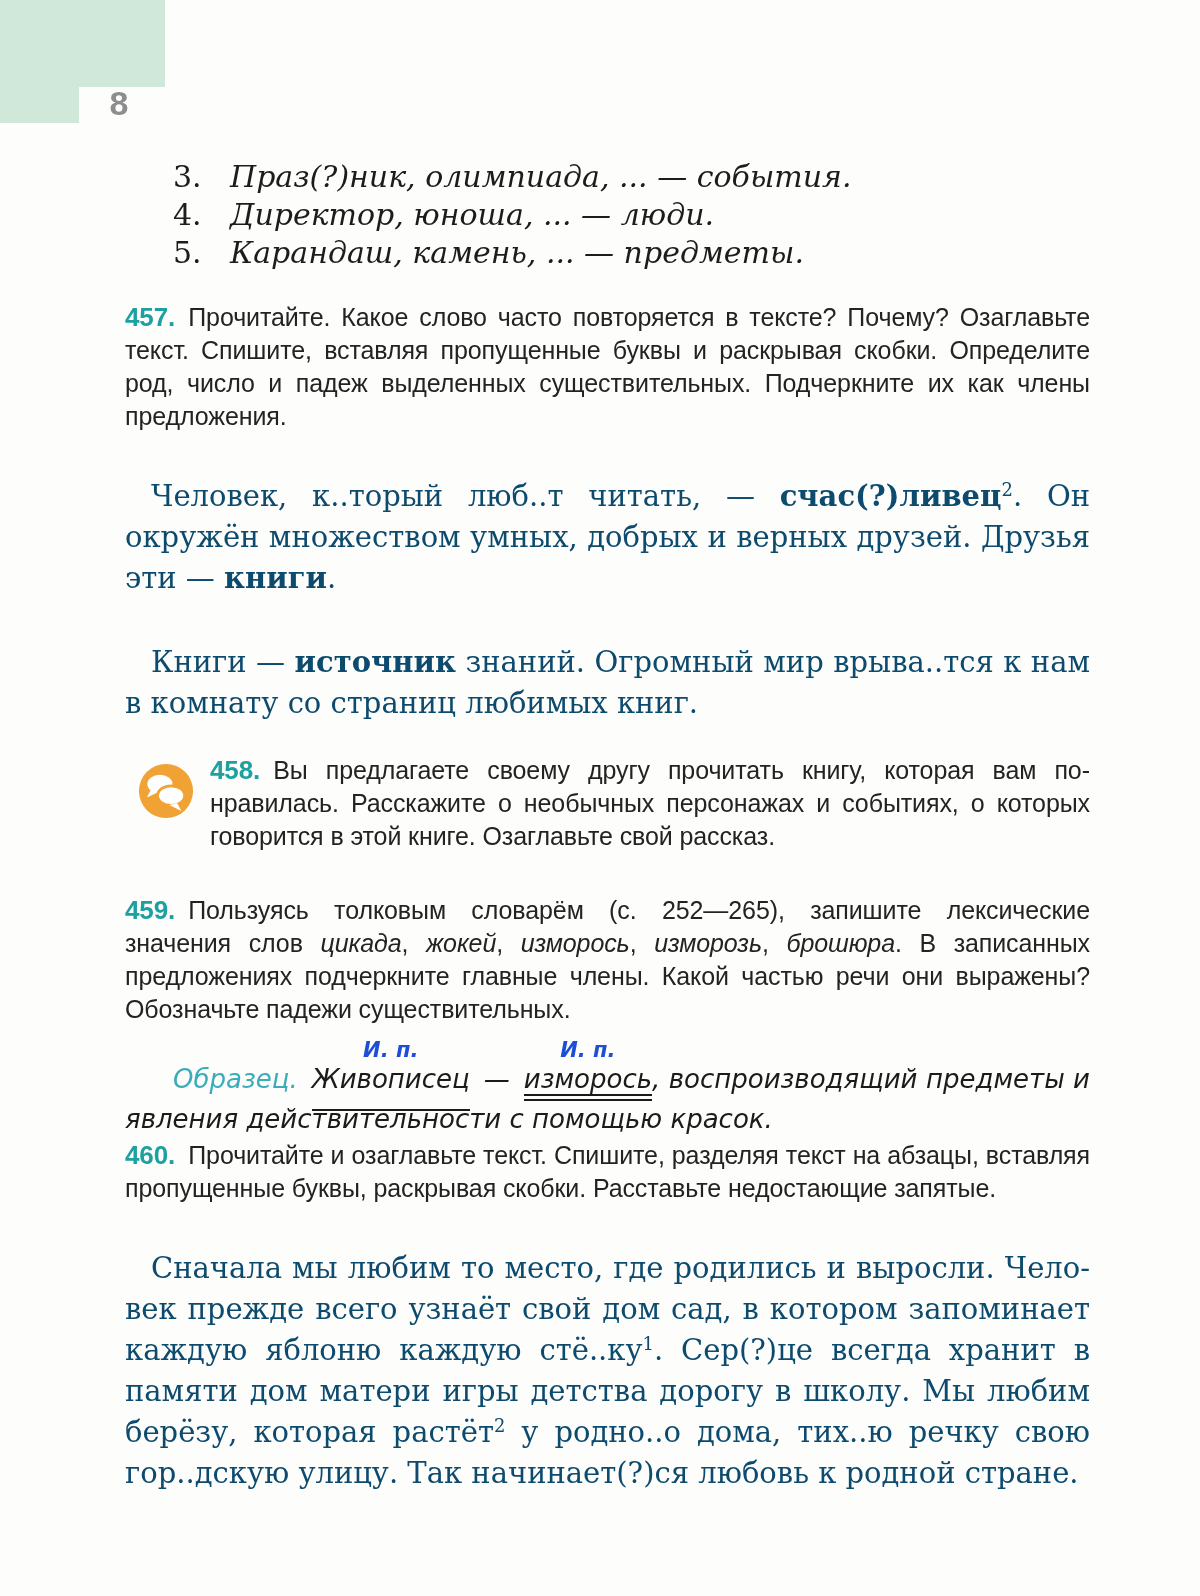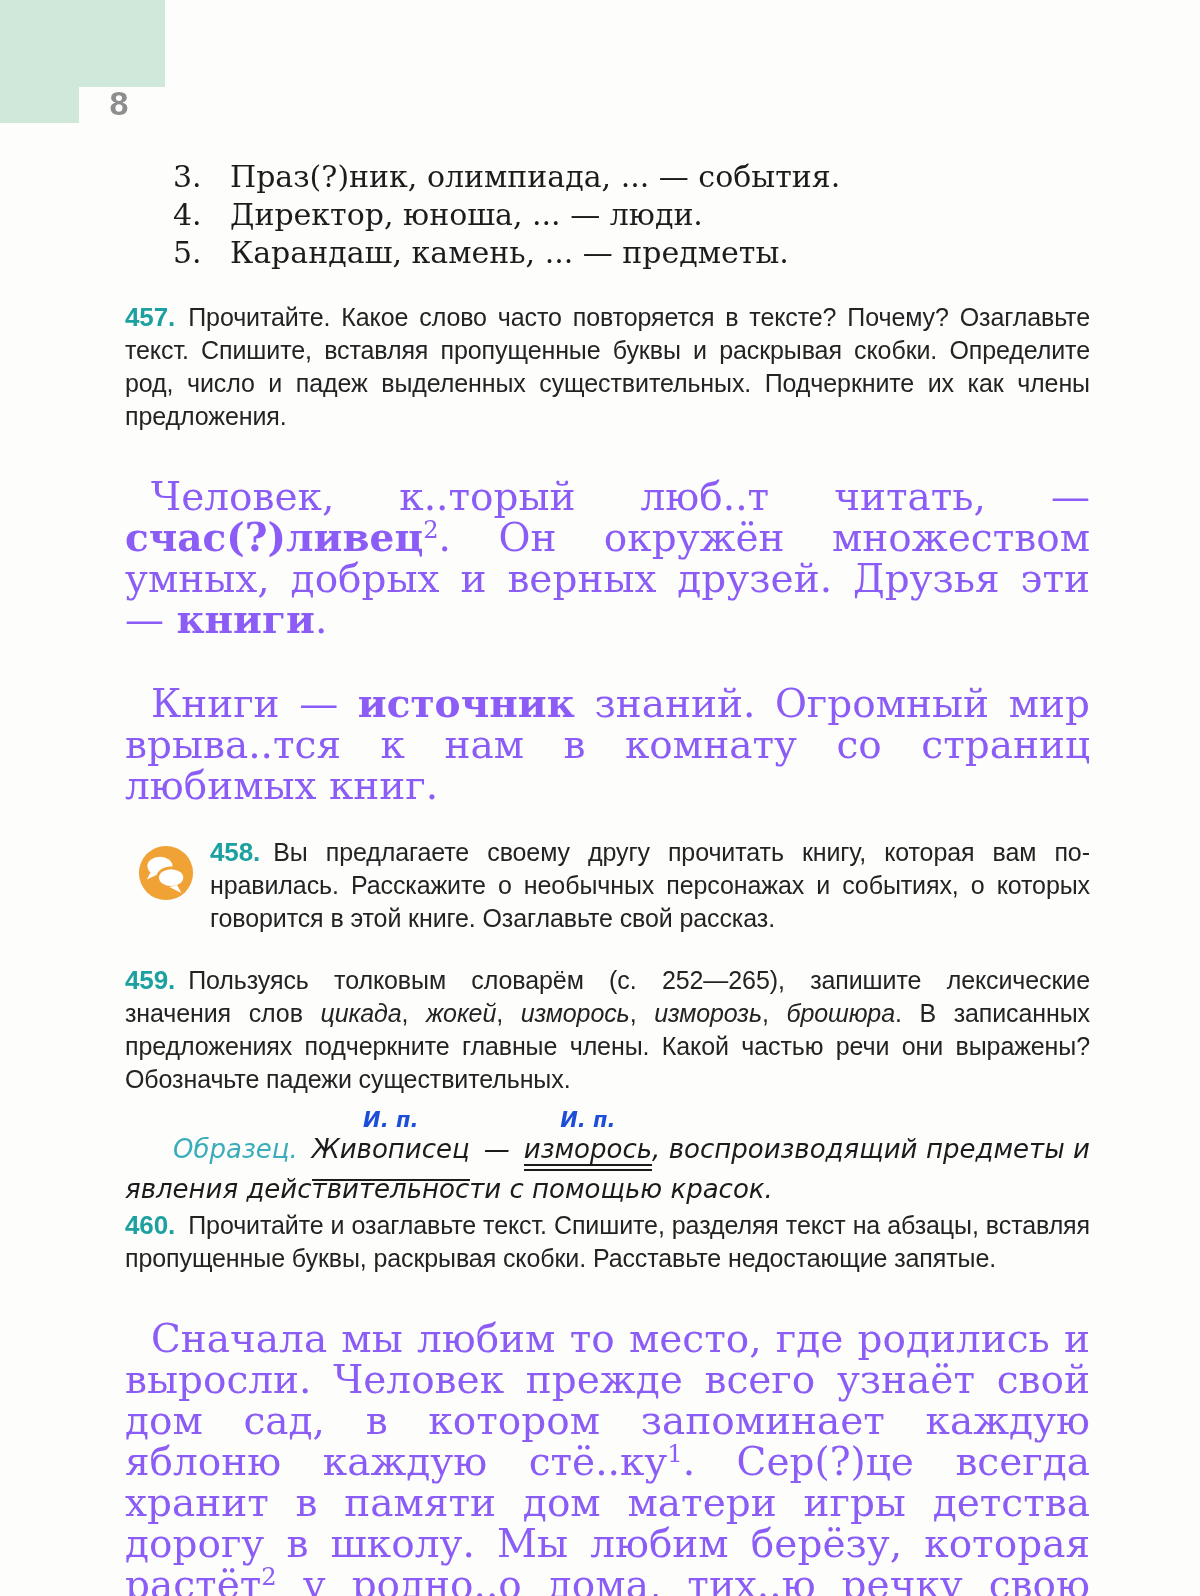--- a/index.html
+++ b/index.html
@@ -21,40 +21,40 @@
     font-weight: 700; font-size: 34px; color: var(--page-gray, #8d8d8d);
     text-align: center;
   }
 
   .content { padding: 158px 110px 0 125px; }
 
   
   .word-list { padding-left: 48px; font-family: "DejaVu Serif", serif; font-size: 30px; line-height: 38px; }
   .wrow { display: flex; }
   .wnum { flex: none; width: 57px; }
-  .wtext { flex: 1; }
+  .wtext { flex: 1; font-style: italic; }
 
   
   .instr {
     font-size: 25px; line-height: 33px; letter-spacing: -0.1px;
     text-align: justify; color: #232323;
   }
   .exnum { color: var(--accent-teal, #1da1a0); font-weight: 700; font-size: 26px; padding-right: 13px; }
 
   .m457 { margin-top: 29px; }
   .ex458 { position: relative; padding-left: 85px; margin-top: 30px; min-height: 100px; }
   .talk-icon { position: absolute; left: 13px; top: 9px; width: 56px; height: 56px; }
-  .ex459 { margin-top: 28px; }
+  .ex459 { margin-top: 40px; }
   .ex460 { }
 
   
   .bodytext { margin-top: 6px; font-family: "DejaVu Serif", serif; }
   .para {
-    font-size: 39px; line-height: 41px; text-align: justify; text-indent: 26px;
-    color: #8b5cf6;
+    font-size: 29px; line-height: 41px; text-align: justify; text-indent: 26px;
+    color: #0c4a6e;
     margin-top: 43px;
   }
   .b { font-weight: 700; }
   .i { font-style: italic; }
   sup { font-size: 62%; line-height: 0; vertical-align: baseline; position: relative; top: -0.55em; }
 
   
   .sample {
     margin-top: 2px; padding-top: 31px;
     font-family: "DejaVu Sans", sans-serif; font-style: italic;

